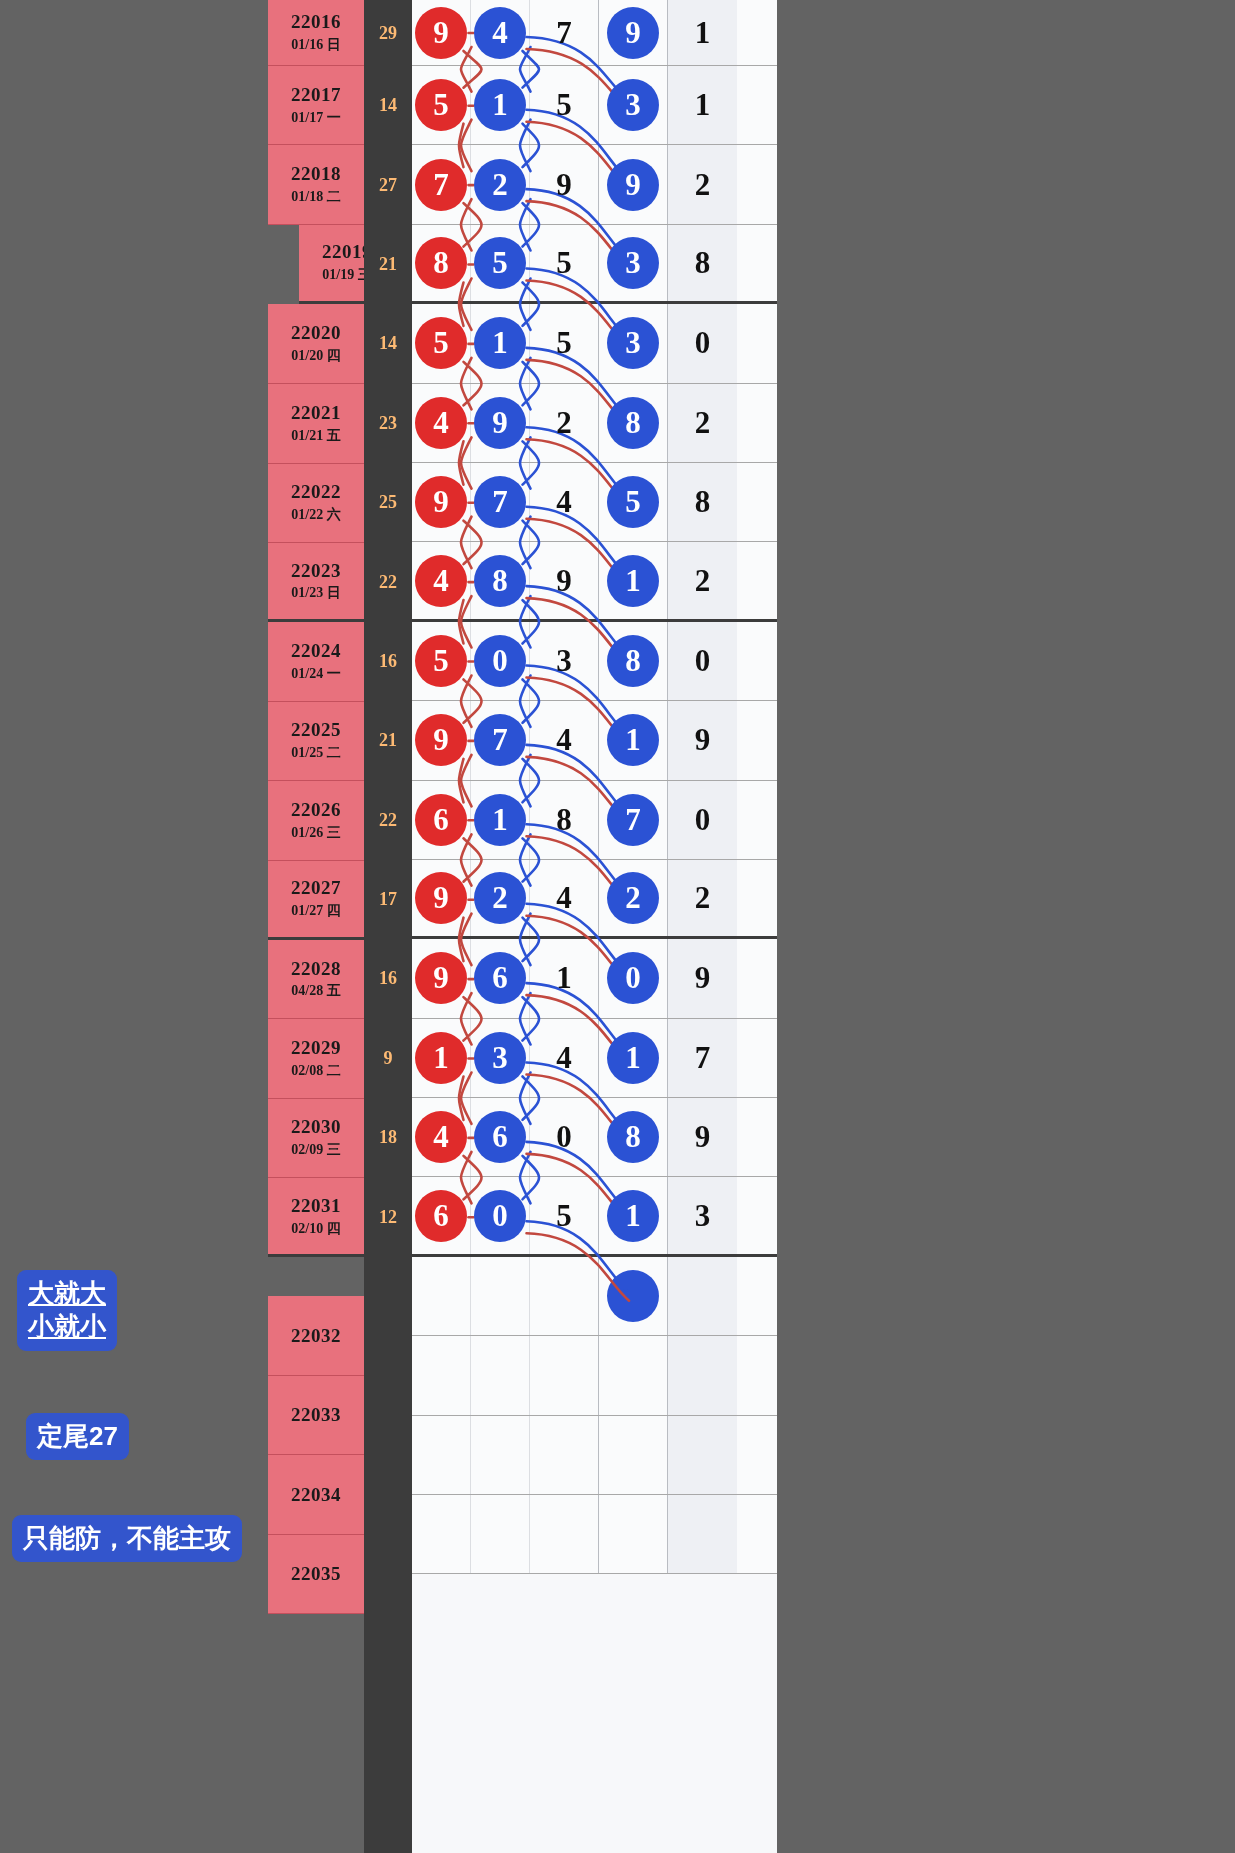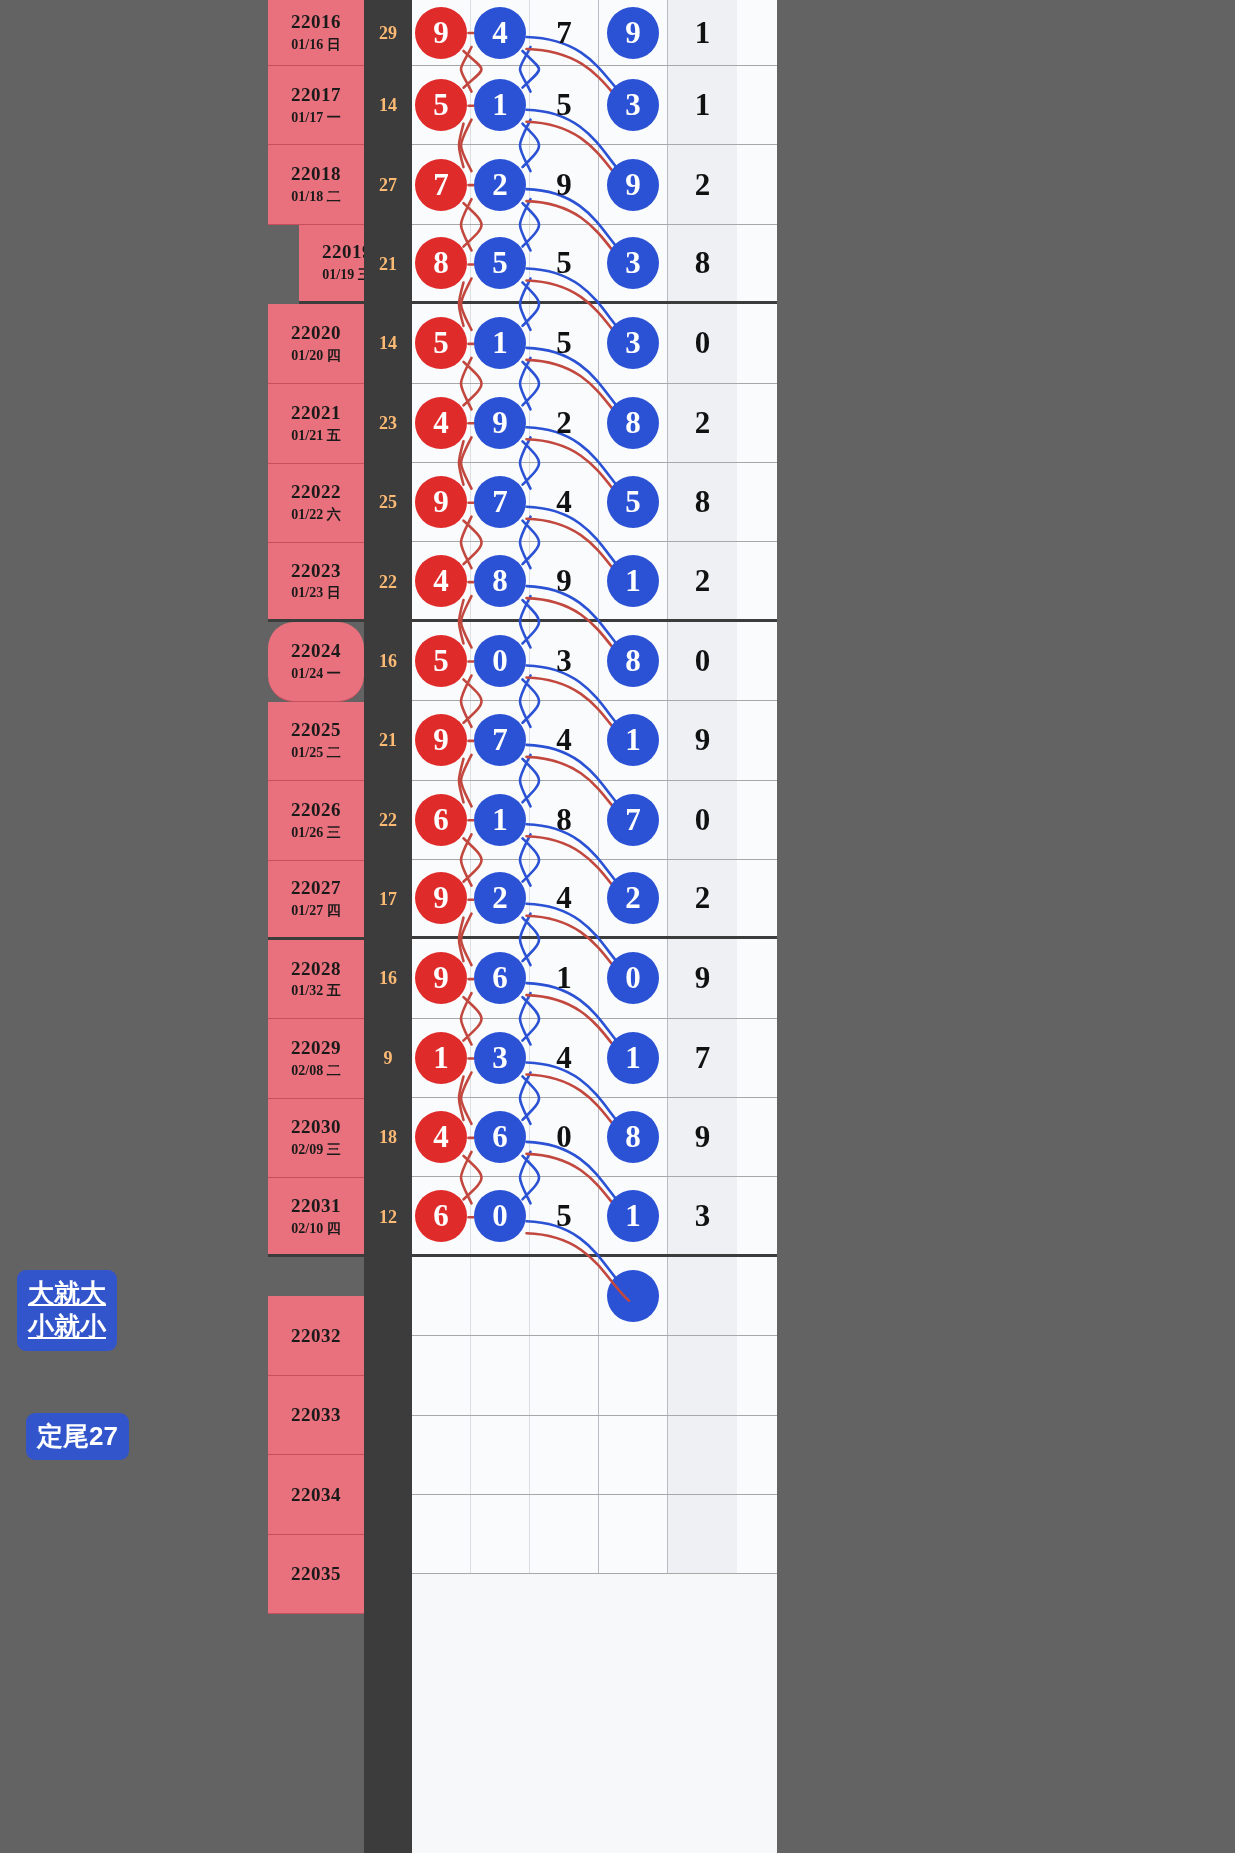--- a/index.html
+++ b/index.html
@@ -191,39 +191,39 @@
         <div class="period-date">01/21 五</div>
       </div>
       <div class="period-cell" style="height: 79.4px;">
         <div class="period-id">22022</div>
         <div class="period-date">01/22 六</div>
       </div>
       <div class="period-cell grp-end" style="height: 79.4px;">
         <div class="period-id">22023</div>
         <div class="period-date">01/23 日</div>
       </div>
-      <div class="period-cell" style="height: 79.4px; border-radius: 26px;">
+      <div class="period-cell" style="height: 79.4px;">
         <div class="period-id">22024</div>
         <div class="period-date">01/24 一</div>
       </div>
       <div class="period-cell" style="height: 79.4px;">
         <div class="period-id">22025</div>
         <div class="period-date">01/25 二</div>
       </div>
       <div class="period-cell" style="height: 79.4px;">
         <div class="period-id">22026</div>
         <div class="period-date">01/26 三</div>
       </div>
       <div class="period-cell grp-end" style="height: 79.4px;">
         <div class="period-id">22027</div>
         <div class="period-date">01/27 四</div>
       </div>
       <div class="period-cell" style="height: 79.4px;">
         <div class="period-id">22028</div>
-        <div class="period-date">01/32 五</div>
+        <div class="period-date">04/28 五</div>
       </div>
       <div class="period-cell" style="height: 79.4px;">
         <div class="period-id">22029</div>
         <div class="period-date">02/08 二</div>
       </div>
       <div class="period-cell" style="height: 79.4px;">
         <div class="period-id">22030</div>
         <div class="period-date">02/09 三</div>
       </div>
       <div class="period-cell grp-end" style="height: 79.4px;">
@@ -678,14 +678,15 @@
         <div class="cell"></div>
         <div class="cell wide"></div>
         <div class="cell wide"></div>
         <div class="cell last"></div>
       </div>
     </div>
 
   <div class="note" id="note-daxiao">大就大
 小就小</div>
   <div class="note" id="note-dingwei">定尾27</div>
+  <div class="note" id="note-fang">只能防，不能主攻</div>
 
 </div>
 
 </body></html>

